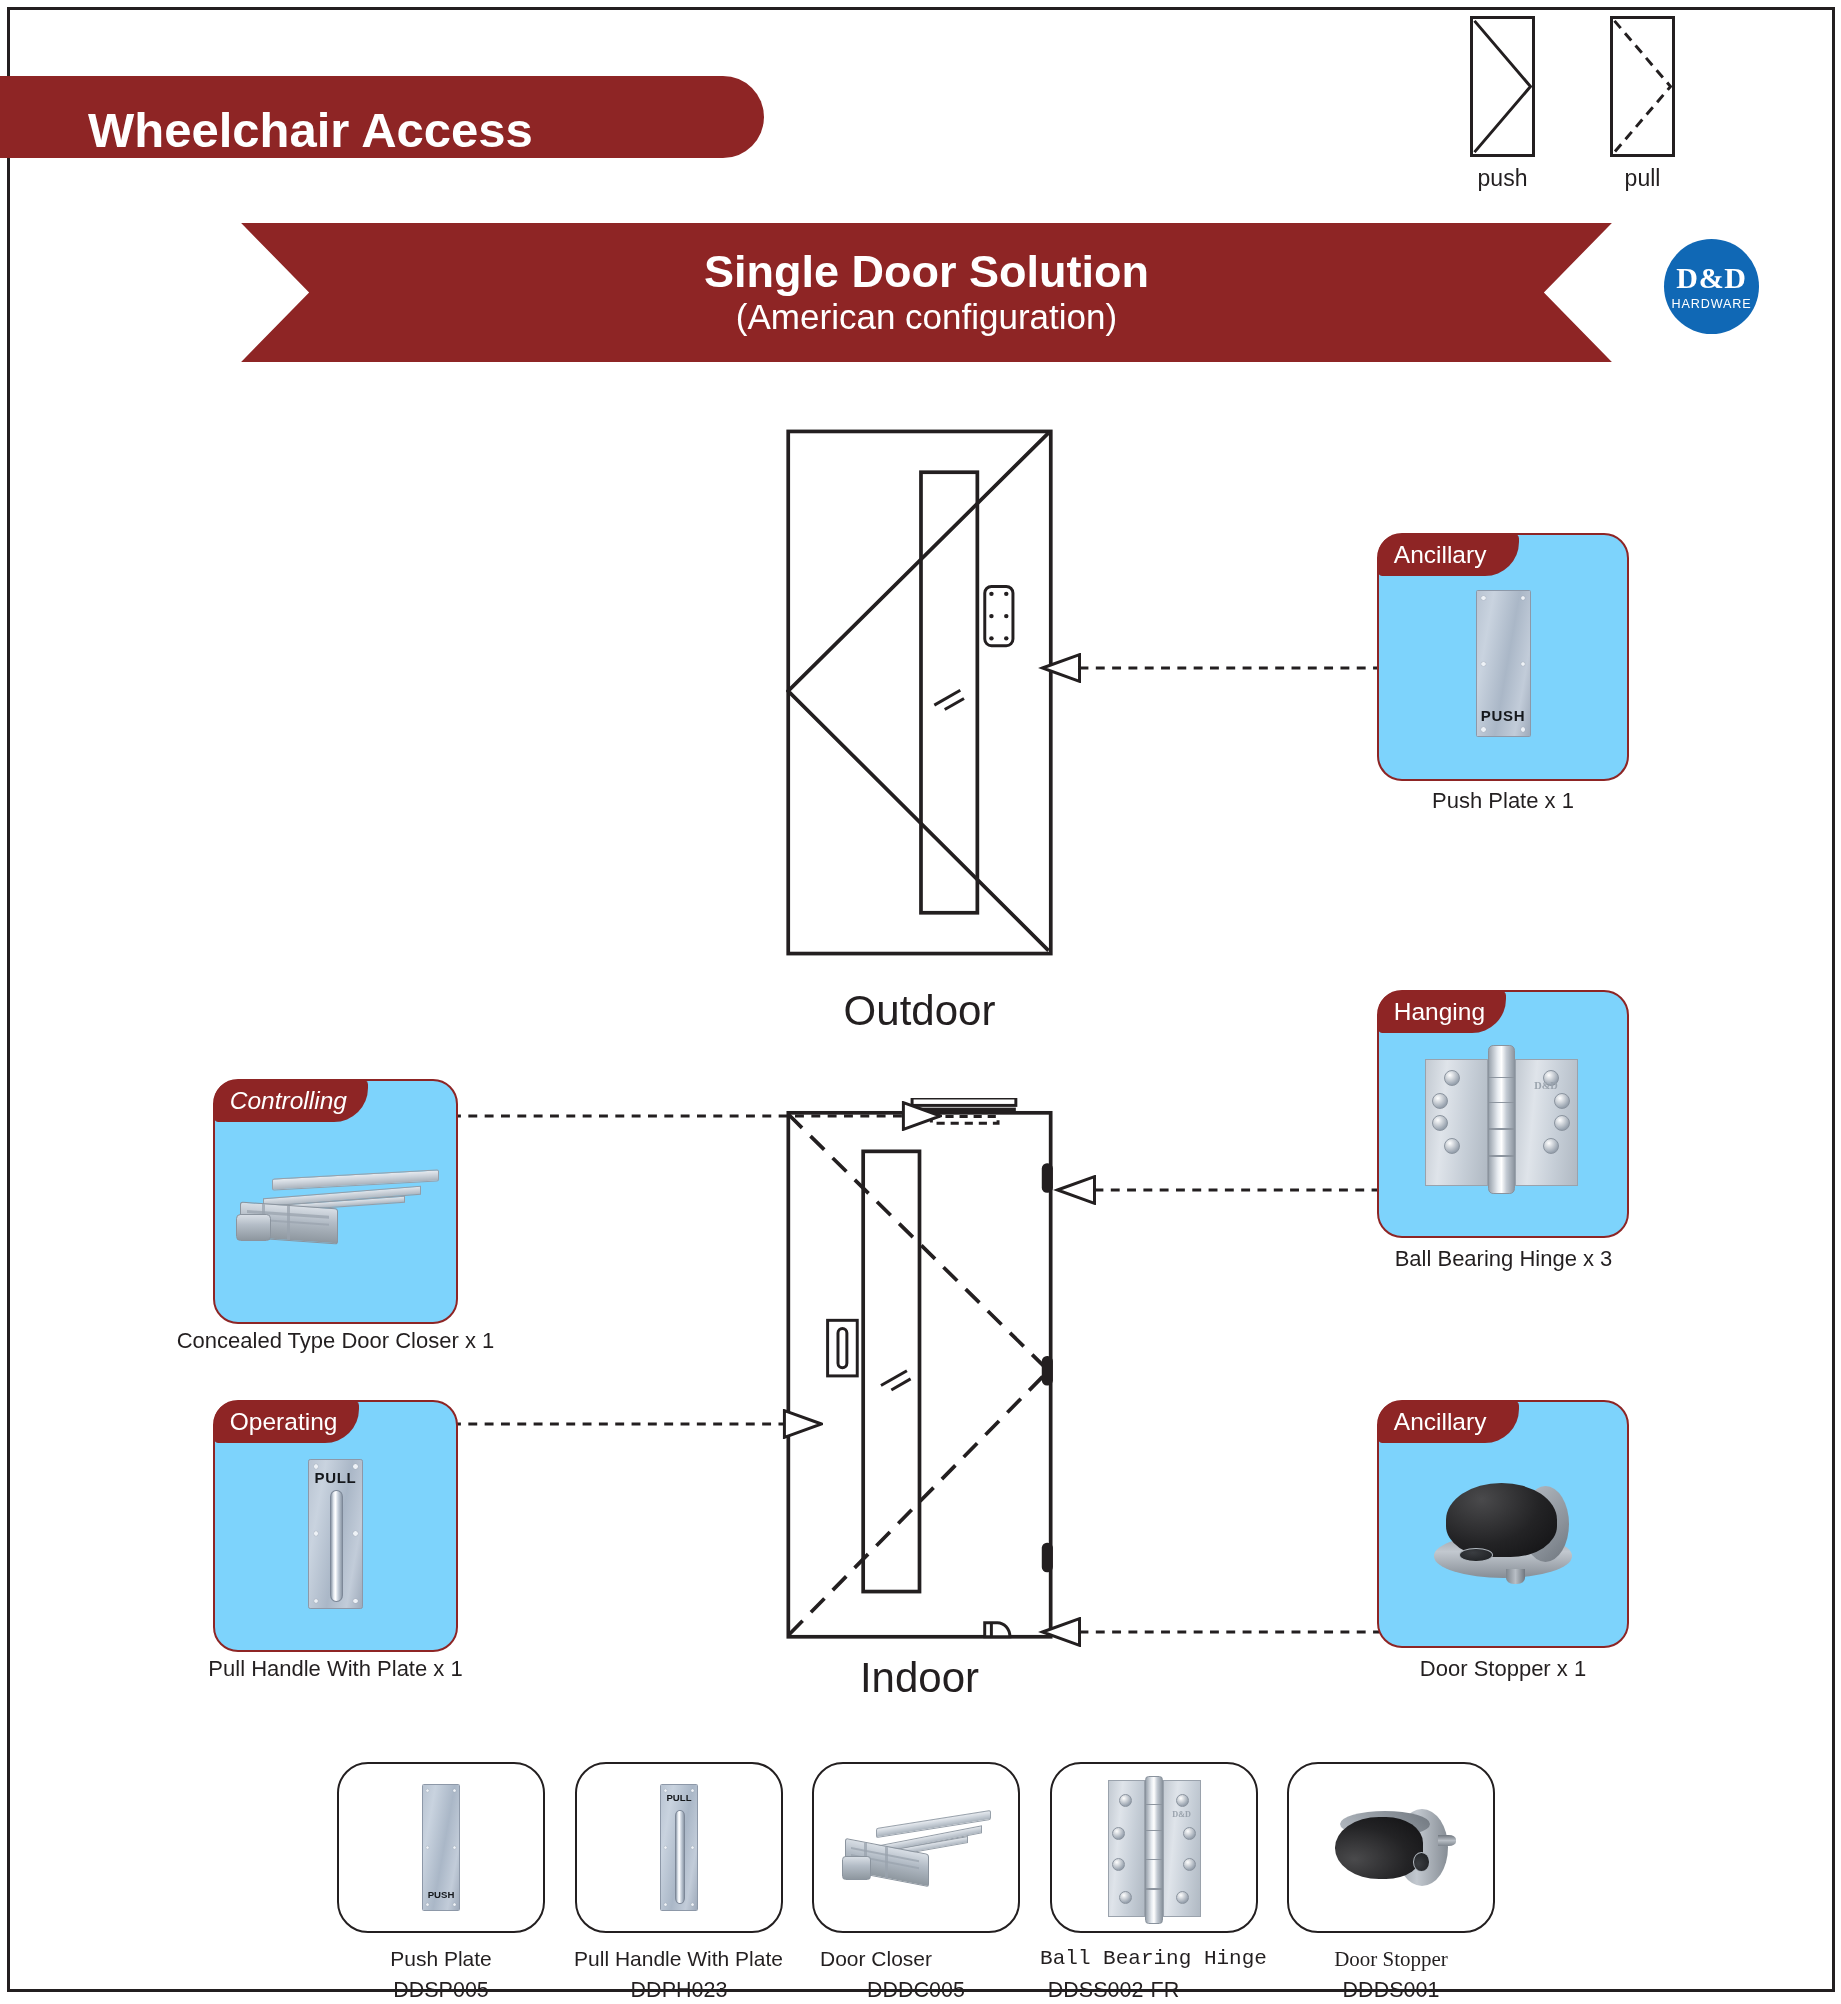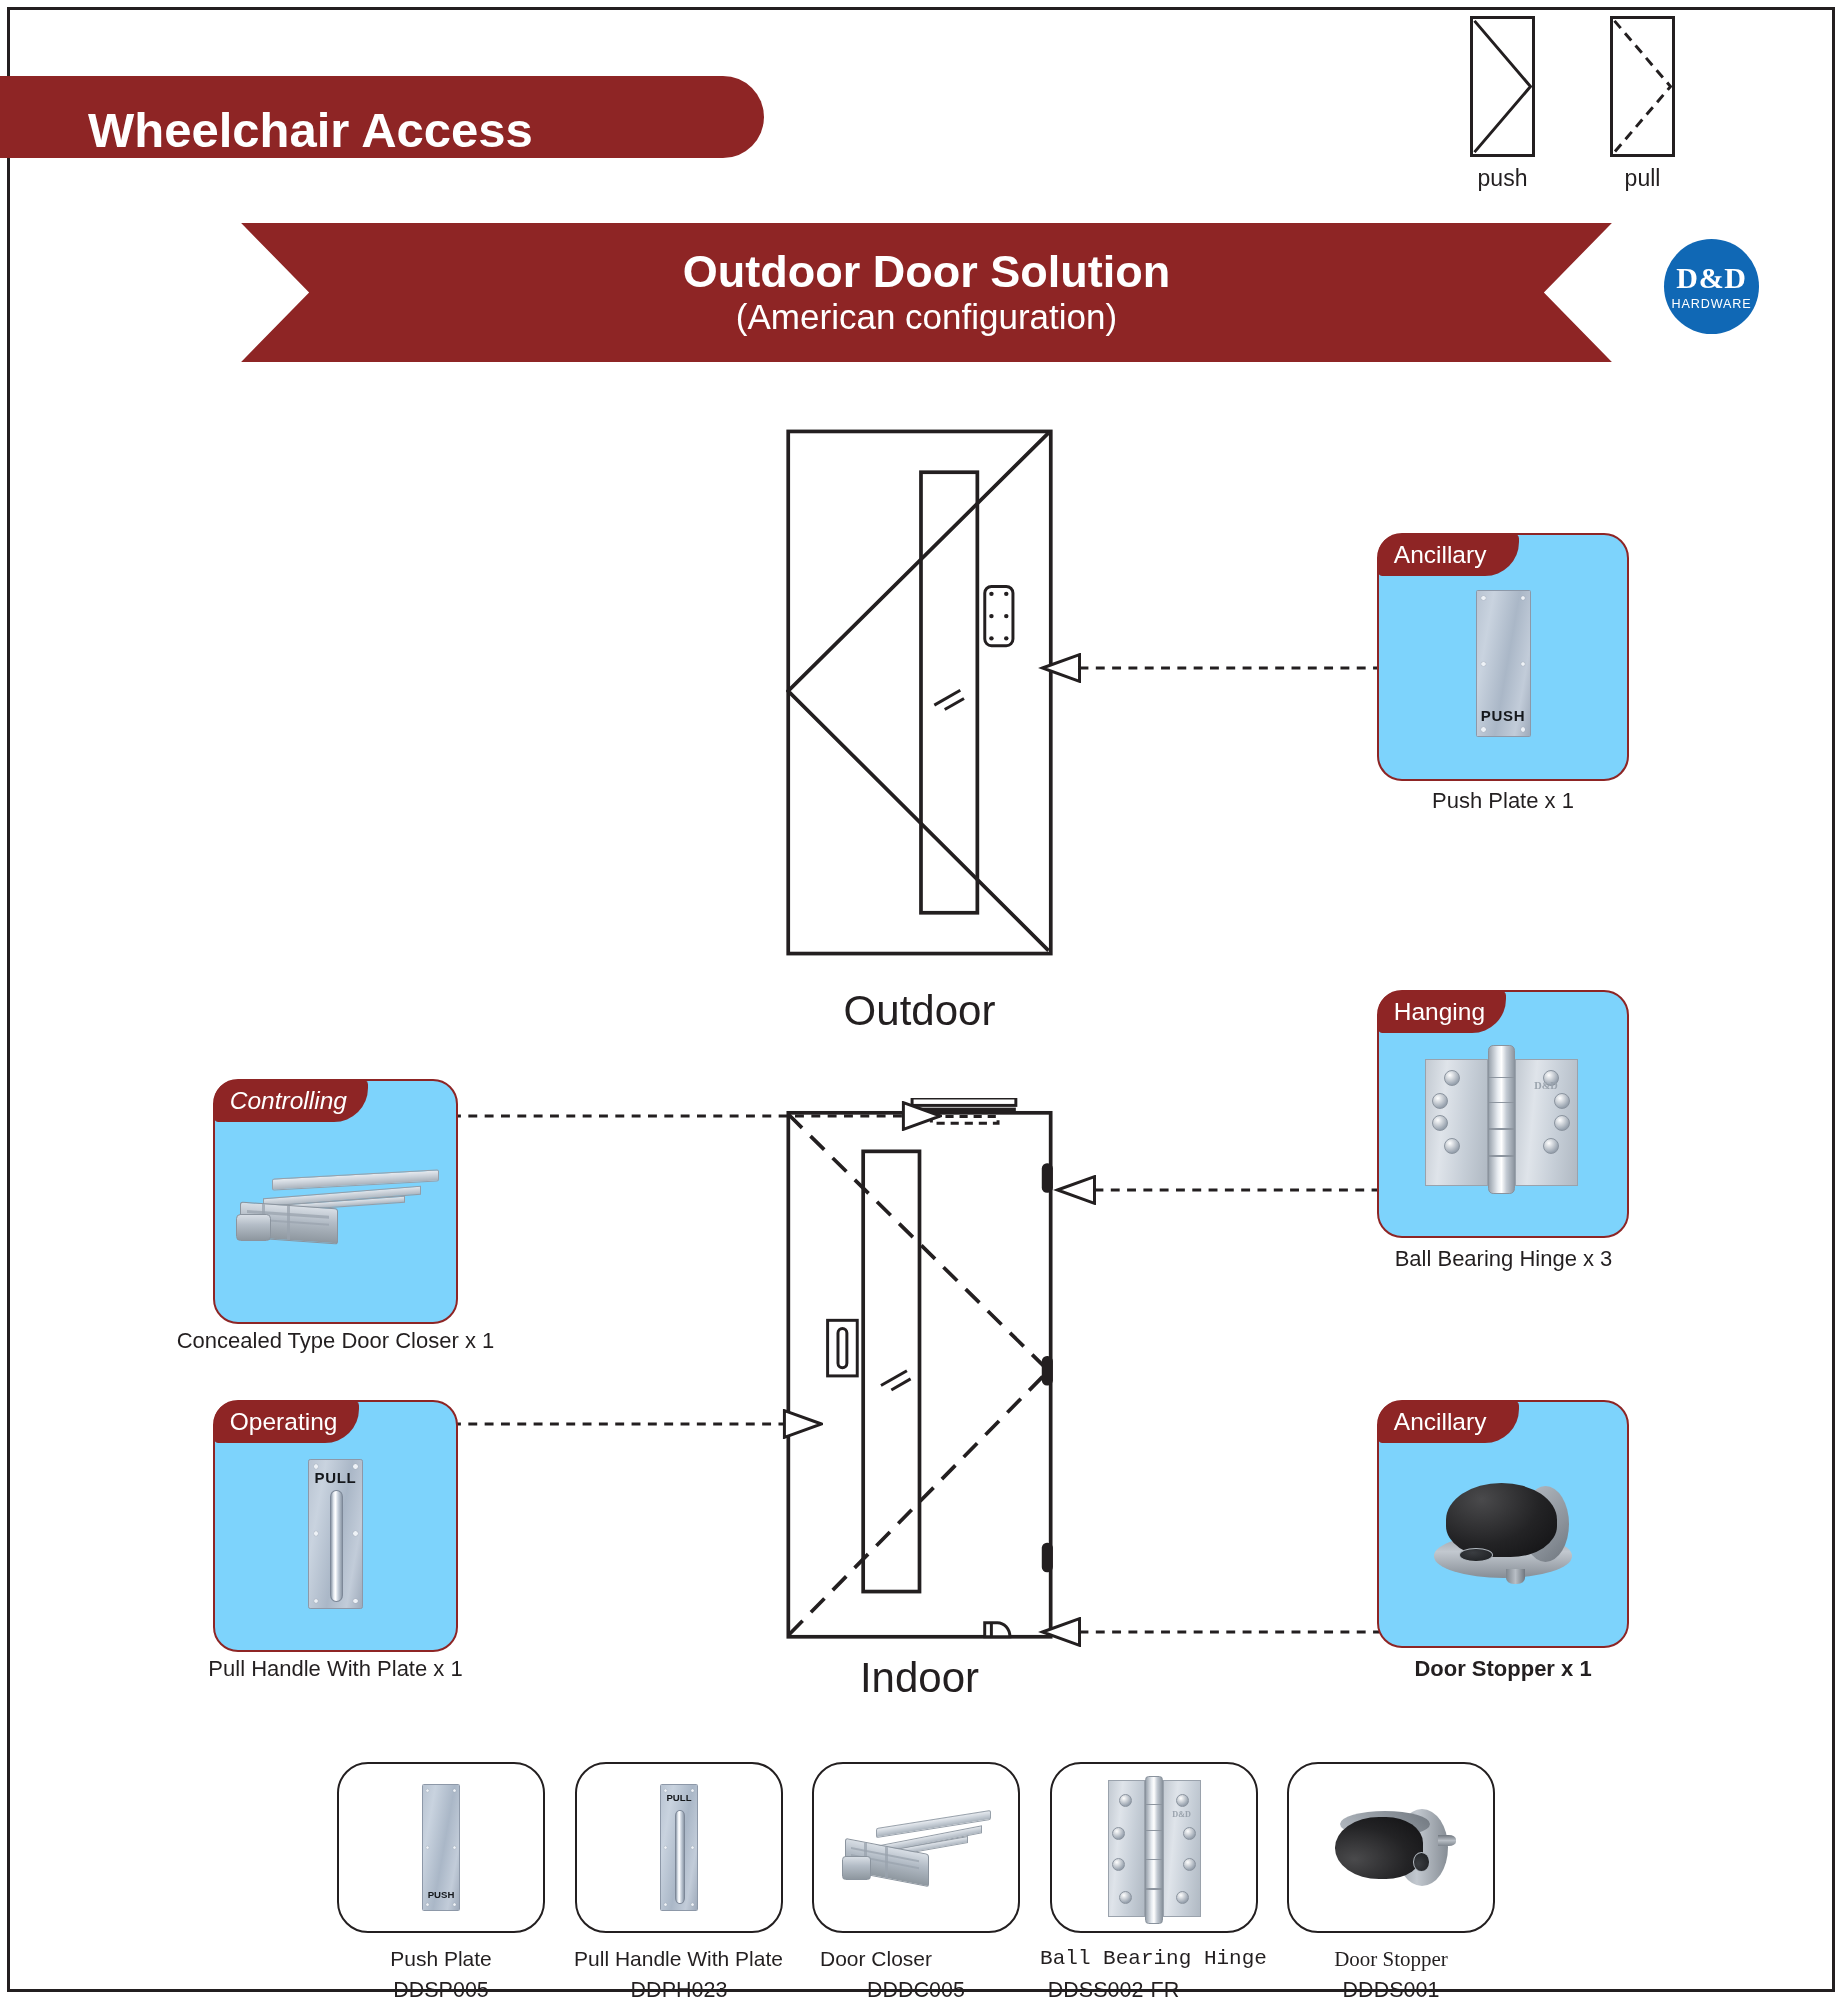--- a/index.html
+++ b/index.html
@@ -250,21 +250,21 @@
       </svg>
     </div>
     <div class="legend-cap">pull</div>
   </div>
 
   <div id="banner">
     <svg width="1375" height="139" viewBox="0 0 1854 188">
       <polygon points="0,0 1854,0 1762,94 1854,188 0,188 92,94" fill="#8e2525"></polygon>
     </svg>
     <div id="banner-title-wrap">
-      <div id="banner-title">Outdoor Door Solution</div>
+      <div id="banner-title">Single Door Solution</div>
       <div id="banner-sub">(American configuration)</div>
     </div>
   </div>
 
   <div id="dd-logo">
     <div class="l1">D&amp;D</div>
     <div class="l2">HARDWARE</div>
   </div>
 
   <svg class="door-svg" style="left:786px;top:429px;" width="267" height="527" viewBox="0 0 360 710">
@@ -437,21 +437,21 @@
     <div class="card-art">
       <div class="stopper" style="width:138px;height:95px;margin-top:12px;">
         <div class="base"></div>
         <div class="rim"></div>
         <div class="dome"></div>
         <div class="screwhole"></div>
         <div class="peg"></div>
       </div>
     </div>
   </div>
-  <div class="card-caption" style="left:1377px;top:1656px;width:252px;font-weight:bold;">Door Stopper x 1</div>
+  <div class="card-caption" style="left:1377px;top:1656px;width:252px;">Door Stopper x 1</div>
 
   <div class="pcard" style="left:337px;top:1762px;width:208px;height:171px;">
     <div class="pcard-art">
       <div class="plate" style="width:36px;height:125px;border-radius:1.5px;">
         <div class="scr" style="left:3px;top:3.7px;width:3px;height:3px;"></div>
         <div class="scr" style="right:3px;top:3.7px;width:3px;height:3px;"></div>
         <div class="scr" style="left:3px;top:50%;margin-top:-1.5px;width:3px;height:3px;"></div>
         <div class="scr" style="right:3px;top:50%;margin-top:-1.5px;width:3px;height:3px;"></div>
         <div class="scr" style="left:3px;bottom:3.7px;width:3px;height:3px;"></div>
         <div class="scr" style="right:3px;bottom:3.7px;width:3px;height:3px;"></div>

